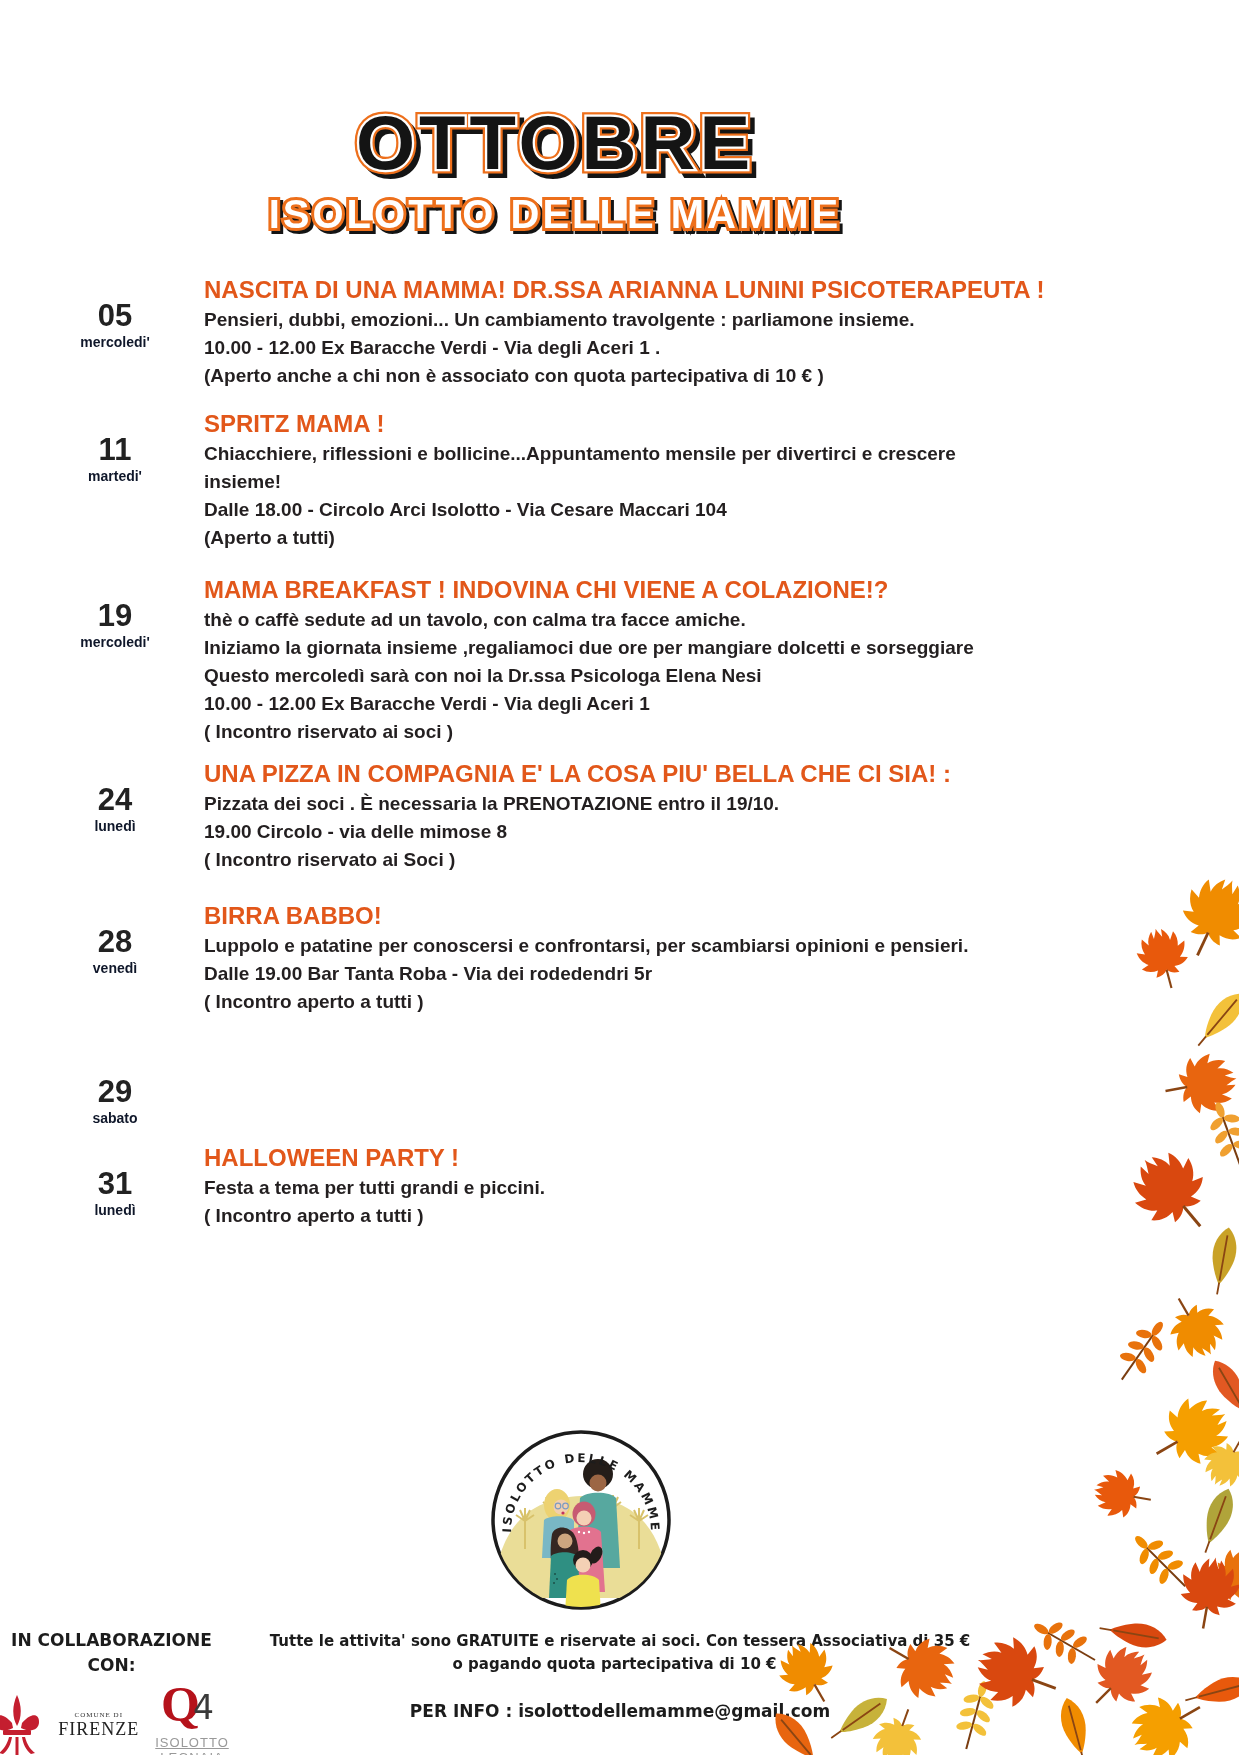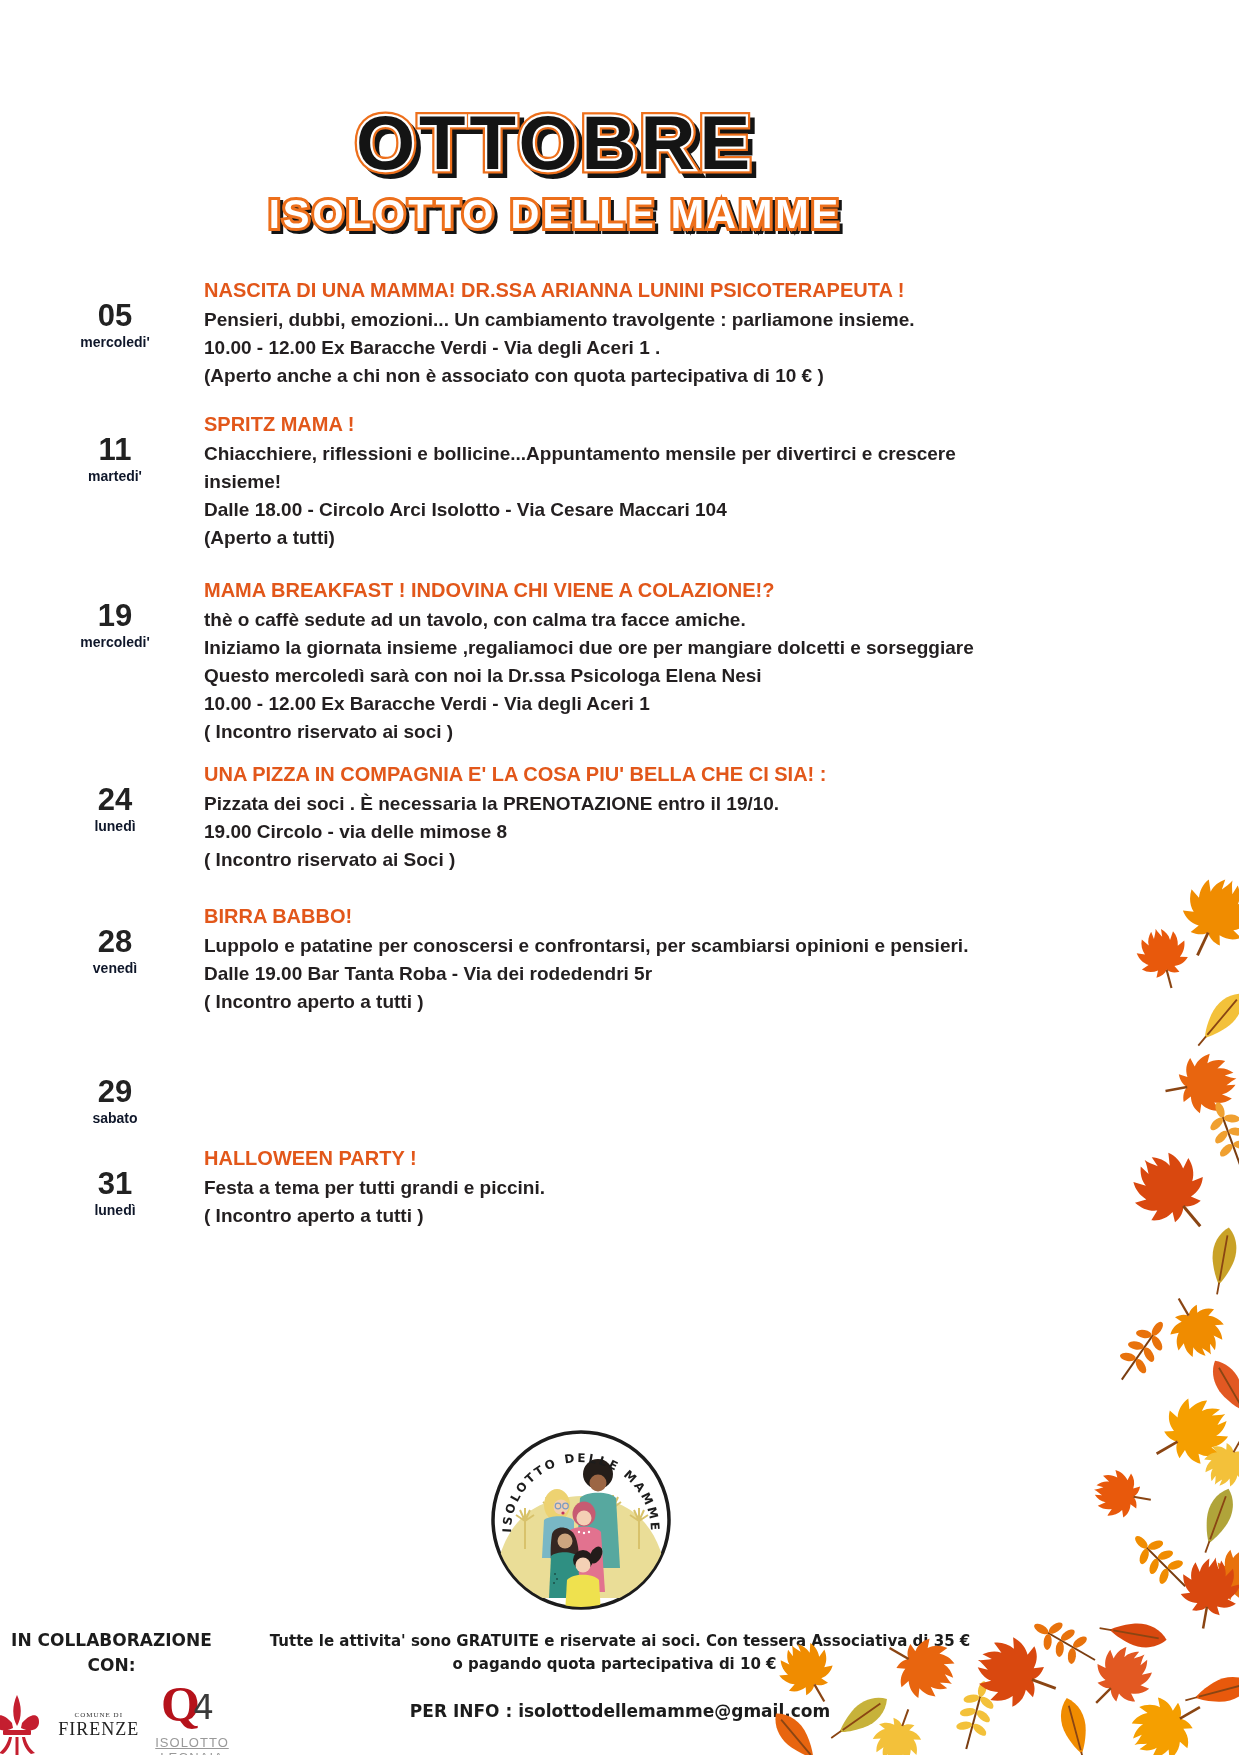--- a/index.html
+++ b/index.html
@@ -13,21 +13,21 @@
   .event:nth-child(1){margin-bottom:20px;}
   .event:nth-child(2){margin-bottom:24px;}
   .event:nth-child(3){margin-bottom:14px;}
   .event:nth-child(4){margin-bottom:28px;}
   .event:nth-child(5){margin-bottom:36px;}
   .event:nth-child(6){margin-bottom:18px;}
   .date-col{width:150px;flex:0 0 150px;text-align:center;padding-top:24px;}
   .day{font-size:31px;font-weight:bold;color:#222;line-height:1;}
   .weekday{font-size:14px;font-weight:bold;color:#0f172a;margin-top:3px;}
   .content{margin-left:14px;}
-  .event-title{font-size:20px;font-weight:bold;color:#E2571A;line-height:28px;margin:0 0 2px 0;white-space:nowrap;}
+  .event-title{font-size:24px;font-weight:bold;color:#E2571A;line-height:28px;margin:0 0 2px 0;white-space:nowrap;}
   .event-line{font-size:19px;font-weight:bold;color:#231f20;line-height:28px;white-space:nowrap;}
   
   #badge{position:absolute;left:487px;top:1426px;width:188px;height:188px;}
   
   #footer-center{position:absolute;left:190px;top:1630px;width:860px;text-align:center;
                  font-family:"DejaVu Sans",sans-serif;font-weight:bold;color:#1c1c1c;}
   .ftr-note{font-size:15px;line-height:1.55;}
   .ftr-info{font-size:17px;margin-top:24px;}
   
   #collab{position:absolute;left:4px;top:1628px;width:215px;text-align:center;color:#1c1c1c;}

